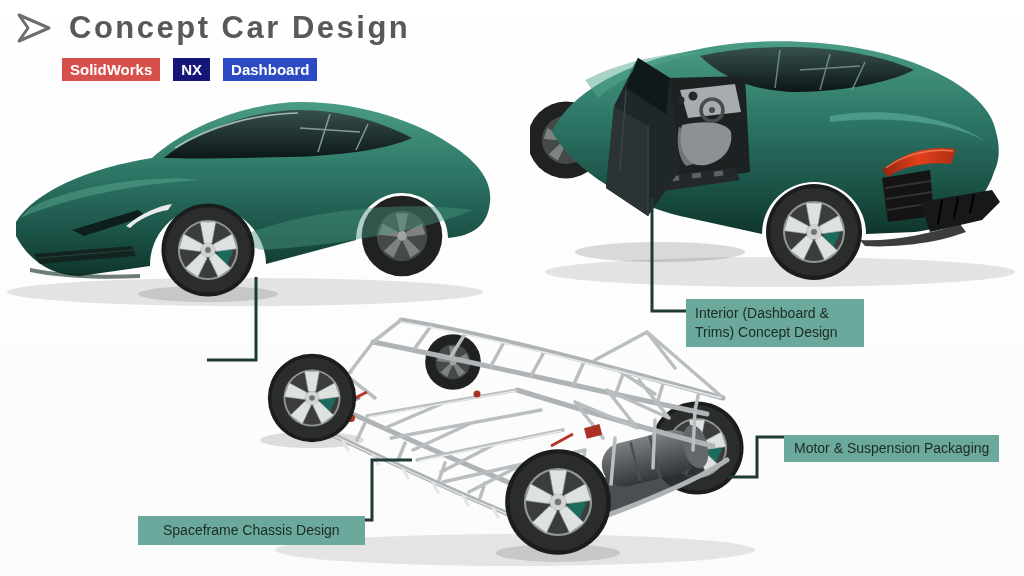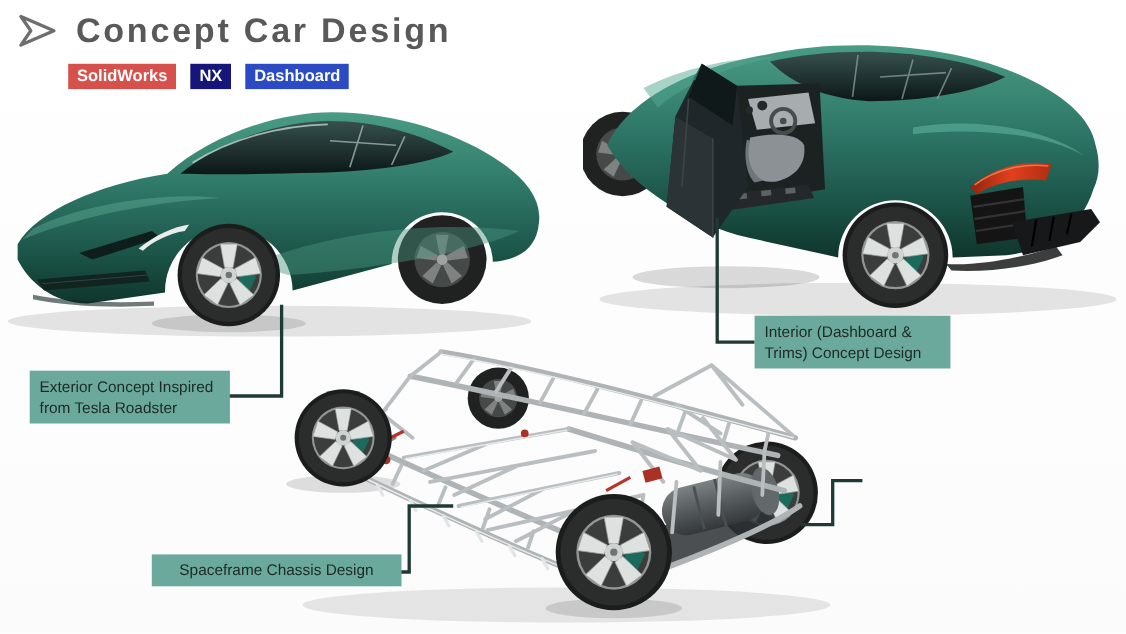--- a/index.html
+++ b/index.html
@@ -10,21 +10,21 @@
   .title-row{position:absolute;left:14px;top:10px;display:flex;align-items:center;gap:15px;}
   .title-bullet{display:block;}
   h1.page-title{margin:0;font-size:31px;font-weight:bold;color:#595959;letter-spacing:2.5px;}
   .badges{position:absolute;left:62px;top:58px;display:flex;gap:13px;}
   .badge{color:#ffffff;font-size:15px;font-weight:bold;padding:2px 8px;line-height:19px;}
   .render{position:absolute;}
   #render-exterior{left:0px;top:88px;}
   #render-interior{left:530px;top:20px;}
   #render-chassis{left:255px;top:298px;}
   .callout{position:absolute;background:#6aa99b;color:#1d2a26;font-size:14px;
-           line-height:19px;padding:5px 9px;}
+           line-height:19px;padding:5px 9px;margin-top:12px;}
   #callout-exterior{left:27px;top:337px;width:164px;}
   #callout-interior{left:686px;top:287px;width:160px;}
   #callout-motor{left:784px;top:423px;white-space:nowrap;padding:4px 10px;}
   #callout-chassis{left:138px;top:504px;white-space:nowrap;padding:5px 25px;}
   #connectors{position:absolute;left:0;top:0;pointer-events:none;}
 </style>
 </head>
 <body>
 
 <svg width="0" height="0" style="position:absolute" aria-hidden="true">
@@ -210,17 +210,17 @@
 
   <svg id="connectors" width="1024" height="576" viewBox="0 0 1024 576">
     <g fill="none" stroke="#1e3a35" stroke-width="3">
       <path d="M207,360 L256,360 L256,277"></path>
       <path d="M686,311 L652,311 L652,198"></path>
       <path d="M784,437 L757,437 L757,477 L728,477"></path>
       <path d="M332,520 L372,520 L372,460 L412,460"></path>
     </g>
   </svg>
 
-  <div class="callout" id="callout-exterior">Exterior Concept Inspired from Tesla Roadster</div>
   <div class="callout" id="callout-interior">Interior (Dashboard &amp; Trims)  Concept Design</div>
+  <div class="callout" id="callout-motor">Motor &amp; Suspension Packaging</div>
   <div class="callout" id="callout-chassis">Spaceframe Chassis Design</div>
 
 </div>
 
 </body></html>

